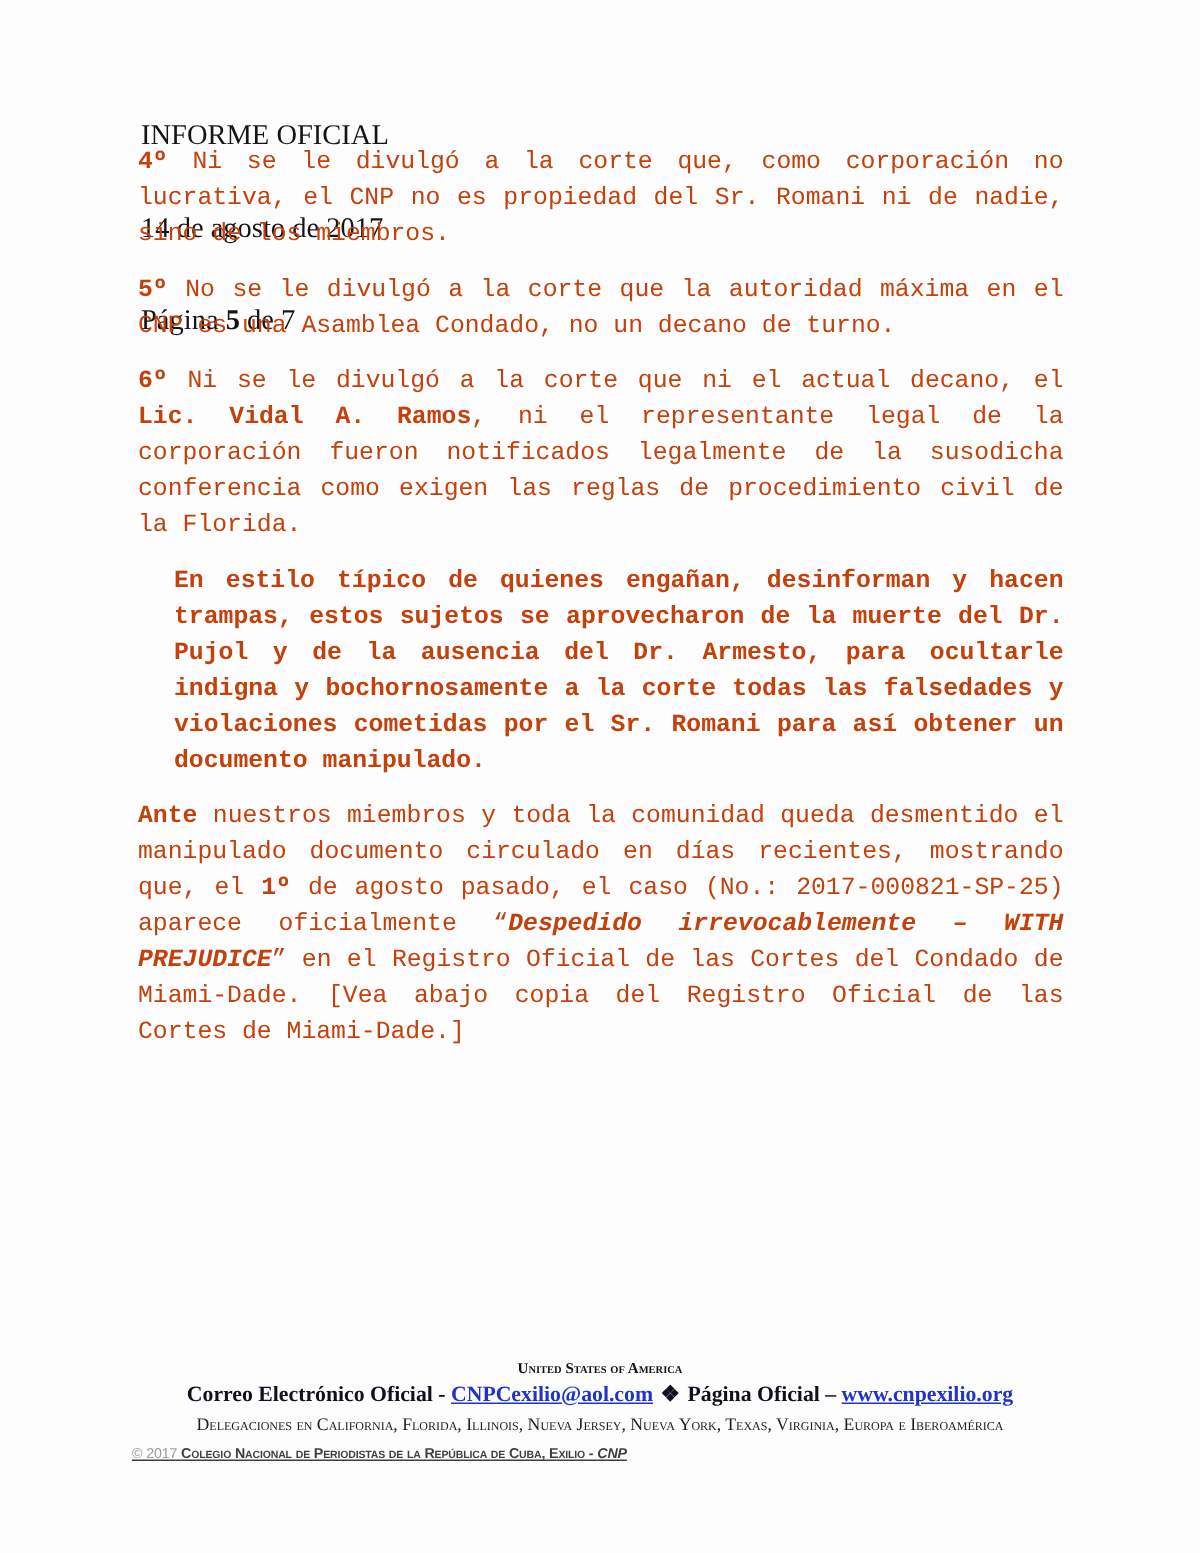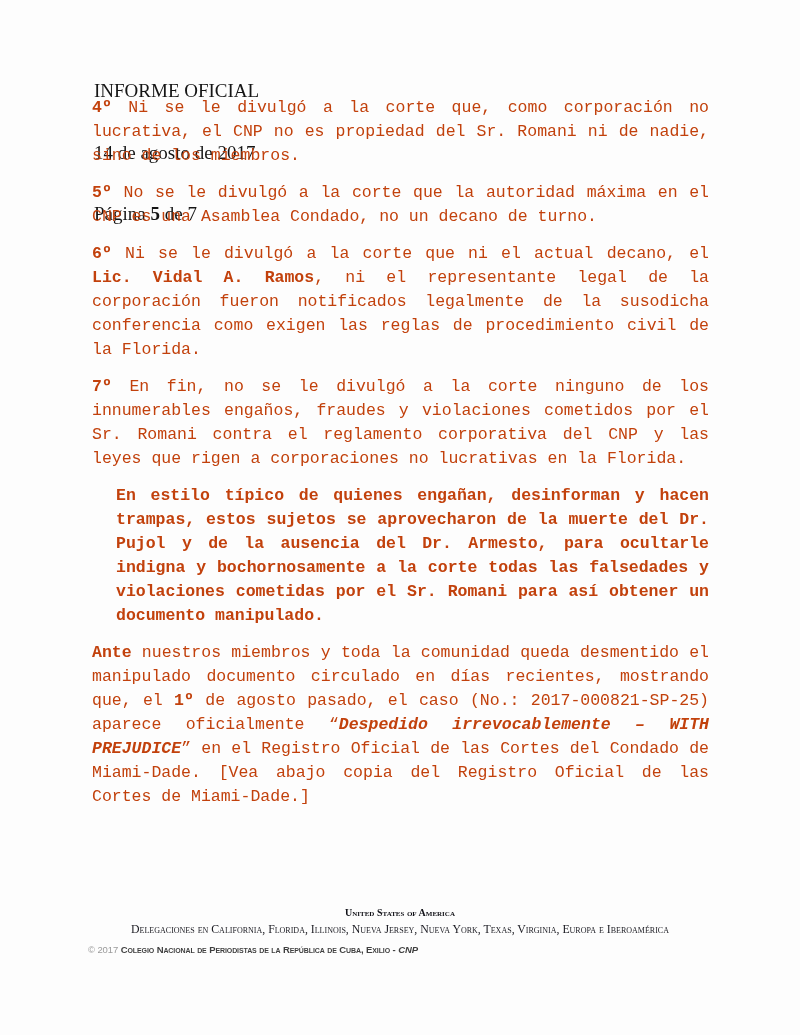--- a/index.html
+++ b/index.html
@@ -95,20 +95,21 @@
   .f-copyright {
     font-family: "Liberation Sans", sans-serif;
     font-weight: 700;
     font-variant: small-caps;
     font-size: 9.5px;
     line-height: 11px;
     text-align: left;
     margin: 8px 0 0 88px;
     color: #3f3f3f;
     letter-spacing: -0.1px;
+    text-decoration: underline;
   }
   .f-copyright .c-year { color: #9a9a9a; font-weight: 400; }
   .f-copyright i { font-style: italic; }
   .diamond {
     display: inline-block;
     margin: 0 5px;
     font-style: normal;
     text-decoration: none;
   }
 </style>
@@ -123,30 +124,30 @@
     <div><span>Página </span><b>5</b><span> de 7</span></div>
   </div>
 
   <div class="doc-body">
     <p><b>4º</b><span> Ni se le divulgó a la corte que, como corporación no lucrativa, el CNP no es propiedad del Sr. Romani ni de nadie, sino de los miembros.</span></p>
 
     <p><b>5º</b><span> No se le divulgó a la corte que la autoridad máxima en el CNP es una Asamblea Condado, no un decano de turno.</span></p>
 
     <p><b>6º</b><span> Ni se le divulgó a la corte que ni el actual decano, el </span><b>Lic. Vidal A. Ramos</b><span>, ni el representante legal de la corporación fueron notificados legalmente de la susodicha conferencia como exigen las reglas de procedimiento civil de la Florida.</span></p>
 
-    <p><b>7º</b><span> En fin, no se le divulgó a la corte ninguno de los innumerables engaños, fraudes y violaciones cometidos por el Sr. Romani contra el reglamento corporativa del CNP y las leyes que rigen a corporaciones no lucrativas en la Florida.</span></p>
 
     <p class="bold"><span>En estilo típico de quienes engañan, desinforman y hacen trampas, estos sujetos se aprovecharon de la muerte del Dr. Pujol y de la ausencia del Dr. Armesto, para ocultarle indigna y bochornosamente a la corte todas las falsedades y violaciones cometidas por el Sr. Romani para así obtener un documento manipulado.</span></p>
 
     <p><b>Ante</b><span> nuestros miembros y toda la comunidad queda desmentido el manipulado documento circulado en días recientes, mostrando que, el </span><b>1º</b><span> de agosto pasado, el caso (No.: 2017-000821-SP-25) aparece oficialmente “</span><span class="bi">Despedido irrevocablemente – WITH PREJUDICE</span><span>” en el Registro Oficial de las Cortes del Condado de Miami-Dade. [Vea abajo copia del Registro Oficial de las Cortes de Miami-Dade.]</span></p>
   </div>
 
   <div class="doc-footer">
 
     <div class="f-country">United States of America</div>
 
+    <div class="f-contact"><span>Correo Electrónico Oficial - </span><a>CNPCexilio@aol.com</a><span class="diamond">❖</span><span>Página Oficial – </span><a>www.cnpexilio.org</a></div>
 
     <div class="f-delegations">Delegaciones en California, Florida, Illinois, Nueva Jersey, Nueva York, Texas, Virginia, Europa e Iberoamérica</div>
 
     <div class="f-copyright"><span class="c-year">© 2017 </span><span>Colegio Nacional de Periodistas de la República de Cuba, Exilio - </span><i>CNP</i></div>
   </div>
 
 </div>
 
 </body></html>

